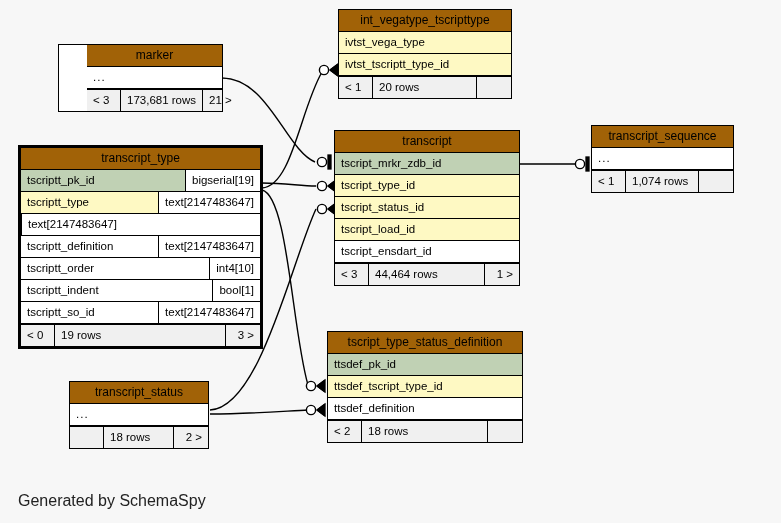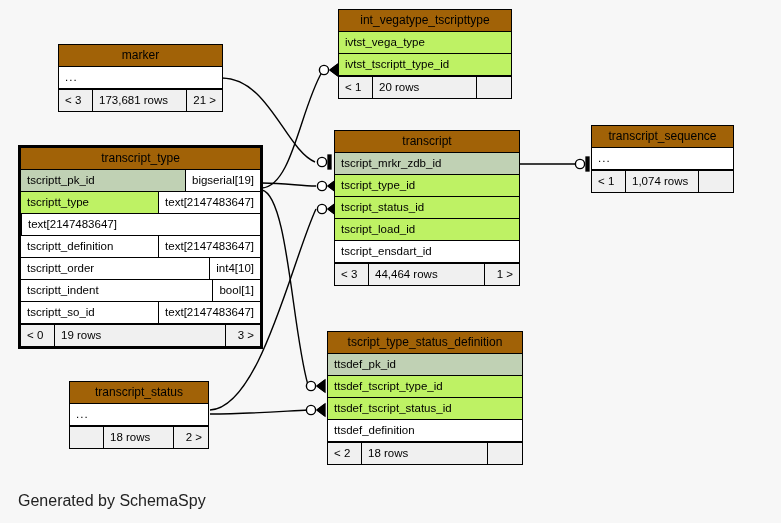--- a/index.html
+++ b/index.html
@@ -43,21 +43,21 @@
     white-space:nowrap;
     flex:1 1 auto;
   }
   .cell-type{
     padding:3px 6px 4px 6px;
     white-space:nowrap;
     border-left:1px solid #000000;
     flex:0 0 auto;
   }
   .row.pk .cell-name,.row.pk{background:#c0d1b4;}
-  .row.idx .cell-name,.row.idx{background:#bef264;}
+  .row.idx .cell-name,.row.idx{background:#fef9c3;}
   .row.plain{background:#ffffff;}
   .row.pk .cell-type,.row.idx .cell-type{background:#ffffff;}
   .row.ellipsis .cell-name{background:#ffffff;color:#000;letter-spacing:1px;}
 
   .footer{
     display:flex;
     background:#f0f0f0;
     border-top:1px solid #000000;
     font-size:11.5px;
     line-height:14px;
@@ -128,21 +128,21 @@
       <g>
         <path d="M317,410 L325,404 M317,410 L325,410 M317,410 L325,416"></path>
         <path d="M317,410 L325,404 L325,416 Z"></path>
       </g>
 
       <rect x="328" y="155" width="3" height="14"></rect>
       <rect x="586" y="157" width="3" height="14"></rect>
     </g>
   </svg>
 
-  <div class="table" style="left:58px;top:44px;width:165px;">
+  <div class="table" style="left:58px;top:44px;width:165px;padding-left:28px;">
     <div class="t-title">marker</div>
     <div class="row ellipsis">
       <div class="cell-name">...</div>
     </div>
     <div class="footer">
       <div class="f-left">&lt; 3</div>
       <div class="f-mid">173,681 rows</div>
       <div class="f-right">21 &gt;</div>
     </div>
   </div>
@@ -247,23 +247,20 @@
   </div>
 
   <div class="table" style="left:327px;top:331px;width:196px;">
     <div class="t-title">tscript_type_status_definition</div>
     <div class="row pk">
       <div class="cell-name">ttsdef_pk_id</div>
     </div>
     <div class="row idx">
       <div class="cell-name">ttsdef_tscript_type_id</div>
     </div>
-    <div class="row idx">
-      <div class="cell-name">ttsdef_tscript_status_id</div>
-    </div>
     <div class="row plain">
       <div class="cell-name">ttsdef_definition</div>
     </div>
     <div class="footer">
       <div class="f-left">&lt; 2</div>
       <div class="f-mid">18 rows</div>
       <div class="f-right"></div>
     </div>
   </div>
 

